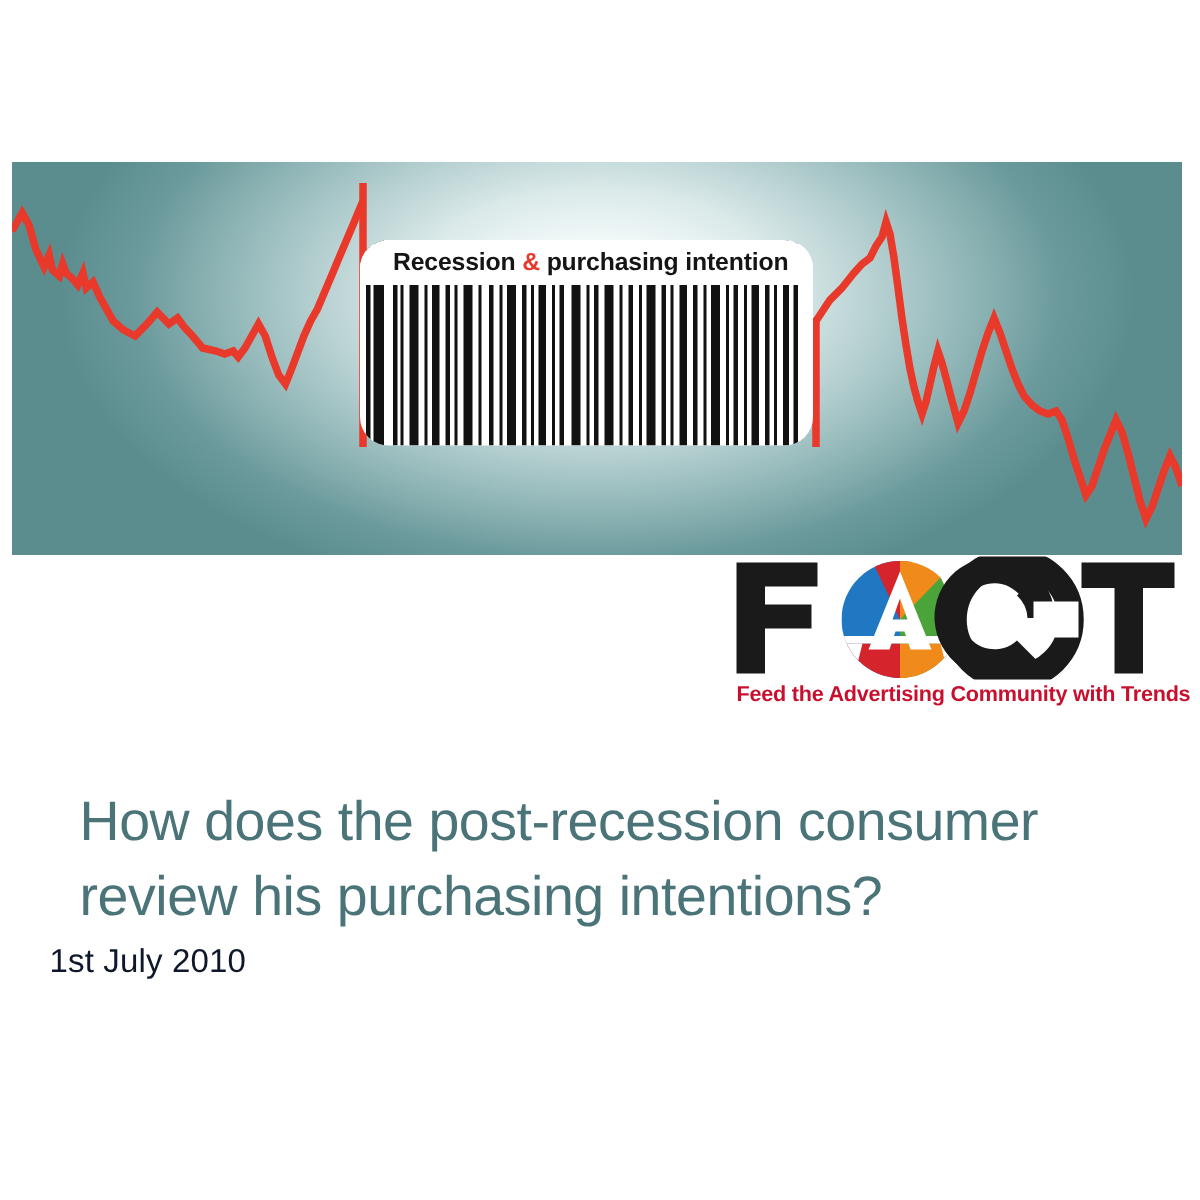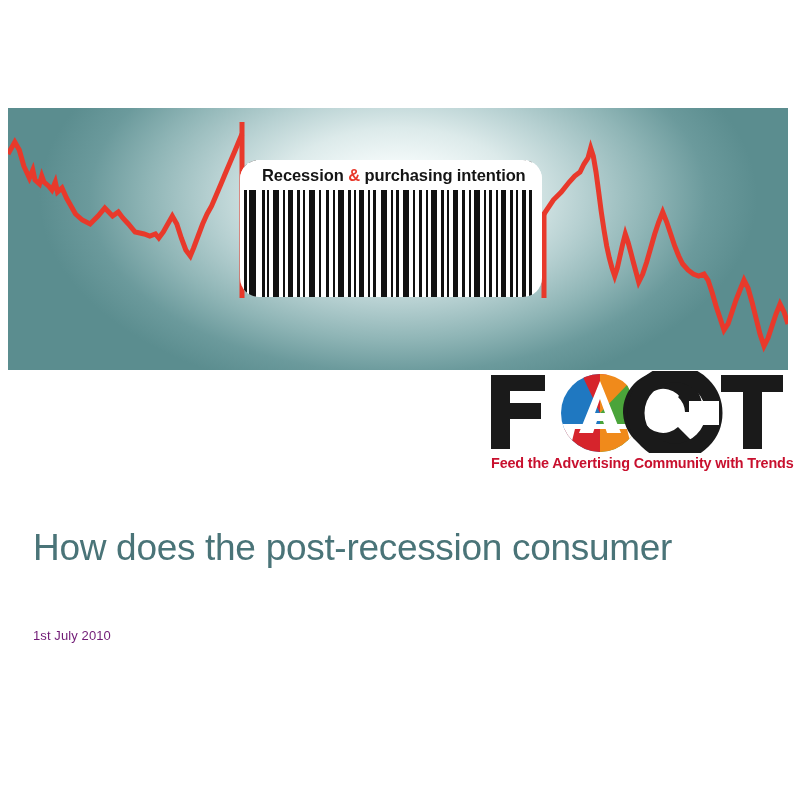--- a/index.html
+++ b/index.html
@@ -139,29 +139,30 @@
     font-family: "Liberation Sans", sans-serif;
     font-size: 37px;
     line-height: 50px;
     font-weight: normal;
     color: #4a7478;
     letter-spacing: -0.3px;
   }
   #headline .line {
     display: block;
     white-space: nowrap;
+    margin-left: 20px;
   }
   #subtitle {
     position: absolute;
     left: 33px;
     top: 628px;
     font-family: "Liberation Sans", sans-serif;
-    font-size: 13px;
+    font-size: 22px;
     font-weight: normal;
-    color: #701a75;
+    color: #0f172a;
     letter-spacing: 0.1px;
     white-space: nowrap;
   }
 </style>
 </head>
 <body>
 
 <div id="slide">
 
   <div id="banner">
@@ -270,17 +271,18 @@
       <rect x="200" y="30" width="30" height="24" fill="#ffffff"></rect>
 
       <path fill="#1a1a1a" d="M232,4 h62 v17 h-21 v57 h-19 v-57 h-22 z"></path>
     </svg>
 
     <div id="fact-tagline">Feed the Advertising Community with Trends</div>
   </div>
 
   <div id="headline">
     <span class="line">How does the post-recession consumer</span>
+    <span class="line">review his purchasing intentions?</span>
   </div>
 
   <div id="subtitle">1st July 2010</div>
 
 </div>
 
 </body></html>

